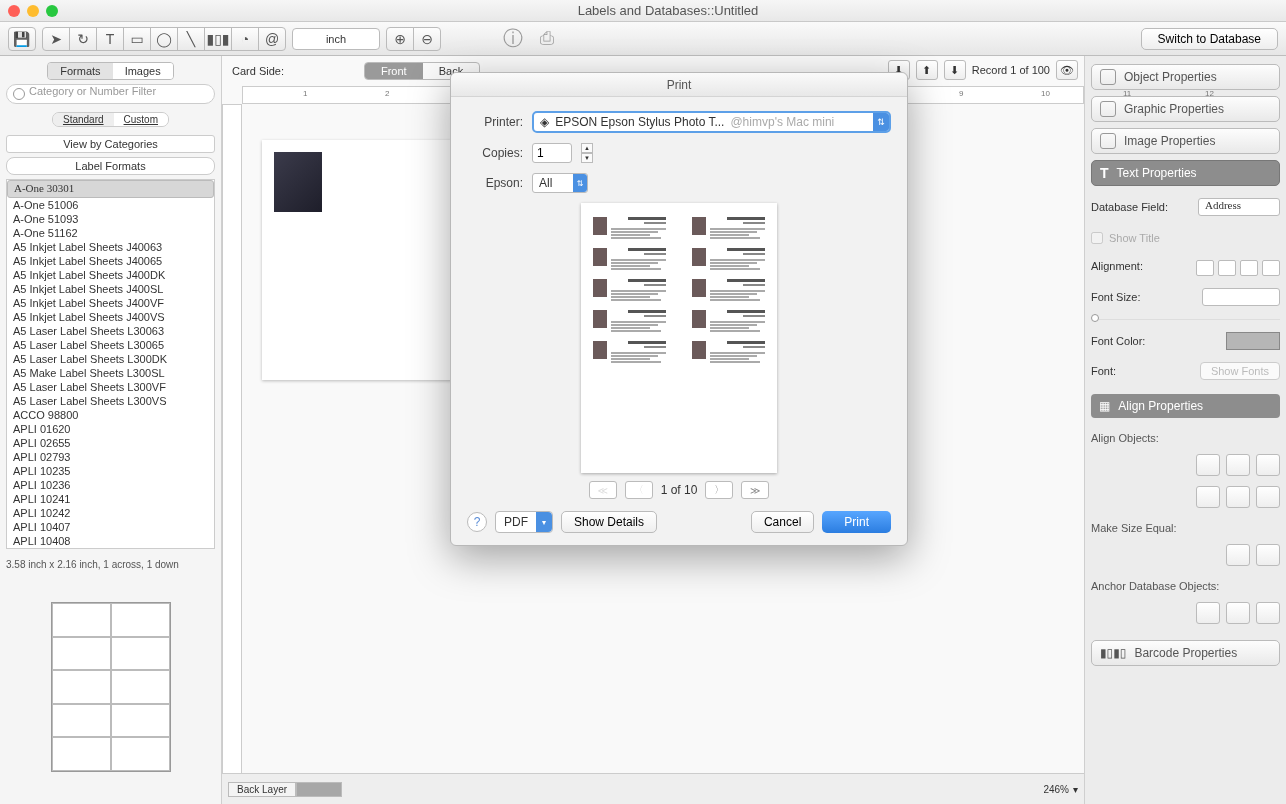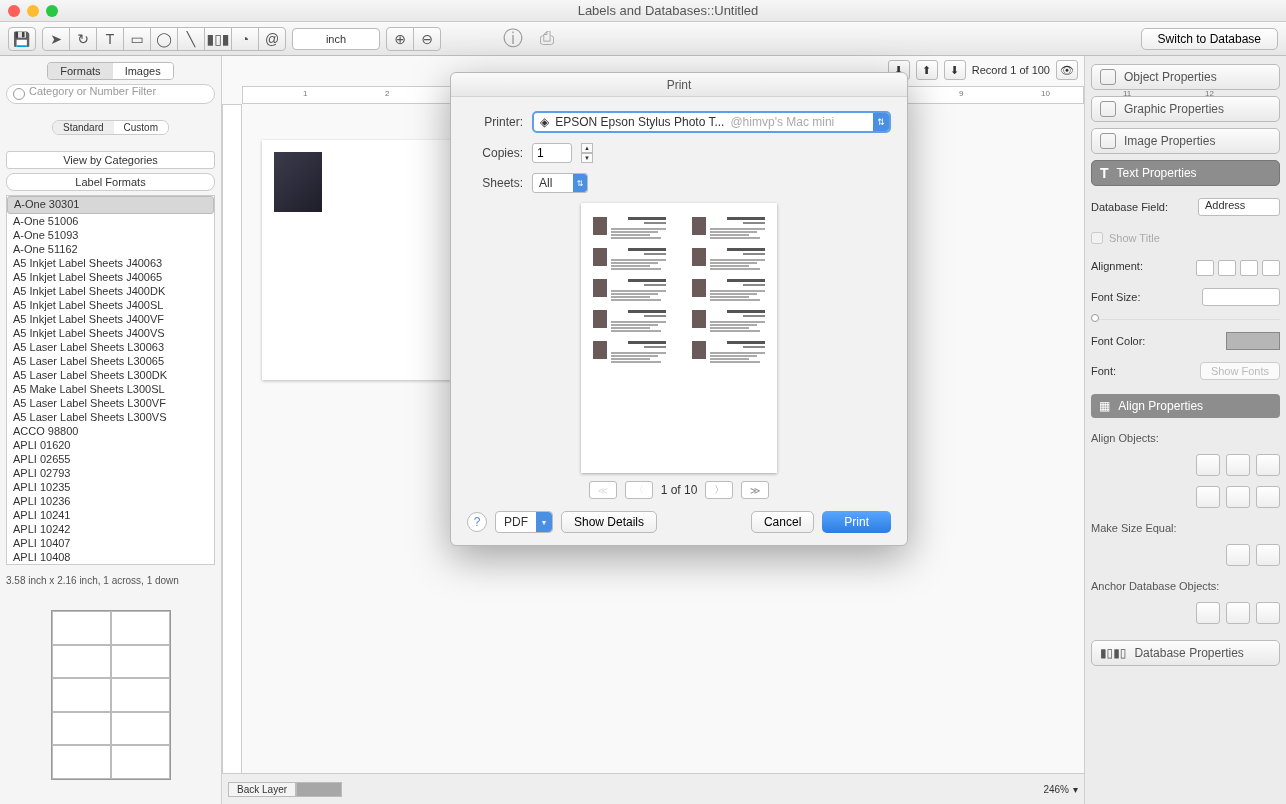--- a/index.html
+++ b/index.html
@@ -25,21 +25,21 @@
 
 .main{display:flex; height:calc(804px - 22px - 34px);}
 
 
 .left{width:222px;background:#f5f5f5;border-right:1px solid #cfcfcf;display:flex;flex-direction:column;padding:6px 6px 4px 6px;gap:4px;}
 .seg{display:flex;border:1px solid #bbb;border-radius:4px;overflow:hidden;margin:0 auto;}
 .seg span{padding:2px 12px;font-size:11px;background:#fff;color:#333;}
 .seg span.active{background:#e3e3e3;}
 .search{height:20px;border:1px solid #ccc;border-radius:10px;padding:0 8px 0 22px;font-size:11px;color:#999;background:#fff;position:relative;}
 .search::before{content:"";position:absolute;left:6px;top:3px;width:10px;height:10px;border:1.5px solid #999;border-radius:50%;}
-.miniseg{display:flex;margin:12px auto;border:1px solid #ccc;border-radius:7px;overflow:hidden;}
+.miniseg{display:flex;margin:4px auto;border:1px solid #ccc;border-radius:7px;overflow:hidden;text-decoration:underline;}
 .miniseg span{padding:1px 10px;font-size:10px;background:#fff;}
 .miniseg span.active{background:#eee;}
 .viewcat{border:1px solid #ccc;border-radius:3px;text-align:center;padding:2px 0;font-size:11px;background:#fff;}
 .labelfmt{border:1px solid #ccc;border-radius:8px;text-align:center;padding:2px 0;font-size:11px;background:#fff;}
 .fmtlist{flex:0 0 370px;overflow:auto;border:1px solid #ccc;background:#fff;font-size:11px;}
 .fmtlist div{padding:1px 6px;white-space:nowrap;}
 .fmtlist div.sel{background:#d7d7d7;}
 .dims{font-size:10px;color:#555;margin-top:6px;}
 .preview{flex:1;display:flex;align-items:center;justify-content:center;}
 .preview .sheet{width:120px;height:170px;background:#fff;border:1px solid #999;display:grid;grid-template-columns:1fr 1fr;grid-template-rows:repeat(5,1fr);}
@@ -64,21 +64,21 @@
 .bottombar .layers span{border:1px solid #bbb;padding:1px 8px;background:#f4f4f4;}
 .bottombar .layers span.active{background:#a7a7a7;color:#fff;}
 .zoom{display:flex;align-items:center;gap:4px;}
 
 
 .right{width:202px;background:#ececec;border-left:1px solid #cfcfcf;padding:8px 6px;display:flex;flex-direction:column;gap:6px;}
 .pbtn{height:26px;border:1px solid #bbb;border-radius:5px;background:linear-gradient(#fdfdfd,#e9e9e9);display:flex;align-items:center;gap:8px;padding:0 8px;font-size:12px;color:#555;}
 .pbtn.active{background:#8d8d8d;color:#fff;border-color:#777;}
 .pbtn .ic{width:16px;height:16px;border:1px solid #999;border-radius:3px;}
 .field{display:flex;align-items:center;justify-content:space-between;font-size:11px;margin-top:6px;}
-.sel{height:18px;border:1px solid #bbb;border-radius:3px;padding:0 16px 0 6px;background:#fff;font-size:11px;min-width:82px;}
+.sel{height:18px;border:1px solid #bbb;border-radius:3px;padding:0 16px 0 6px;background:#fff;font-size:11px;min-width:82px;font-family:Liberation Serif, serif;}
 .chk{display:flex;align-items:center;gap:6px;color:#aaa;font-size:11px;margin-top:10px;}
 .chk input{width:12px;height:12px;}
 .alignrow{display:flex;gap:4px;margin-top:4px;}
 .alignrow .ab{width:18px;height:16px;border:1px solid #bbb;background:#fff;border-radius:2px;}
 .sectitle{height:24px;background:#8d8d8d;color:#fff;display:flex;align-items:center;gap:8px;padding:0 8px;border-radius:4px;font-size:12px;margin-top:8px;}
 .lbl{font-size:11px;color:#555;margin-top:8px;}
 .btnrow{display:flex;gap:6px;justify-content:flex-end;margin-top:4px;}
 .sqbtn{width:24px;height:22px;border:1px solid #bbb;border-radius:3px;background:linear-gradient(#fff,#eee);}
 .swatch{width:54px;height:18px;border:1px solid #888;background:#b6b6b6;}
 .showfonts{border:1px solid #ccc;border-radius:4px;padding:2px 10px;color:#bbb;font-size:11px;background:#fafafa;}
@@ -210,20 +210,27 @@
           <div></div>
           <div></div>
           <div></div>
           <div></div>
           <div></div>
         </div>
     </div>
   </div>
 
   <div class="canvas">
+    <div class="cardside">
+      <span>Card Side:</span>
+      <span class="seg2">
+        <span class="active">Front</span>
+        <span>Back</span>
+      </span>
+    </div>
     <div class="recordbar">
       <div class="recbtn">⬇</div>
       <div class="recbtn">⬆</div>
       <div class="recbtn">⬇</div>
       <span>Record 1 of 100</span>
       <div class="recbtn">👁</div>
     </div>
     <div class="ruler-h" id="rulerh">
         <span style="left: 60px;">1</span>
         <span style="left: 142px;">2</span>
@@ -335,21 +342,21 @@
       </div>
     <div class="lbl">Anchor Database Objects:</div>
     <div class="btnrow">
         <div class="sqbtn"></div>
         <div class="sqbtn"></div>
         <div class="sqbtn"></div>
       </div>
 
     <div class="pbtn" style="margin-top:10px;">
         <span>▮▯▮▯</span>
-        <span>Database Properties</span>
+        <span>Barcode Properties</span>
       </div>
   </div>
 </div>
 
 <div class="overlay">
   <div class="dialog">
     <div class="dtitle">Print</div>
     <div class="dbody">
       <div class="drow">
         <label>Printer:</label>
@@ -362,21 +369,21 @@
       </div>
       <div class="drow">
         <label>Copies:</label>
         <input class="numinp" value="1" style="">
         <div class="stepper">
             <span>▲</span>
             <span>▼</span>
           </div>
       </div>
       <div class="drow">
-        <label>Sheets:</label>
+        <label>Epson:</label>
         <div class="pgsel">
           <span>All</span>
           <span class="arrow">⇅</span>
         </div>
       </div>
 
       <div class="previewpane">
         <div id="pgrid">
             <div class="prow">
               <div class="pcell">

